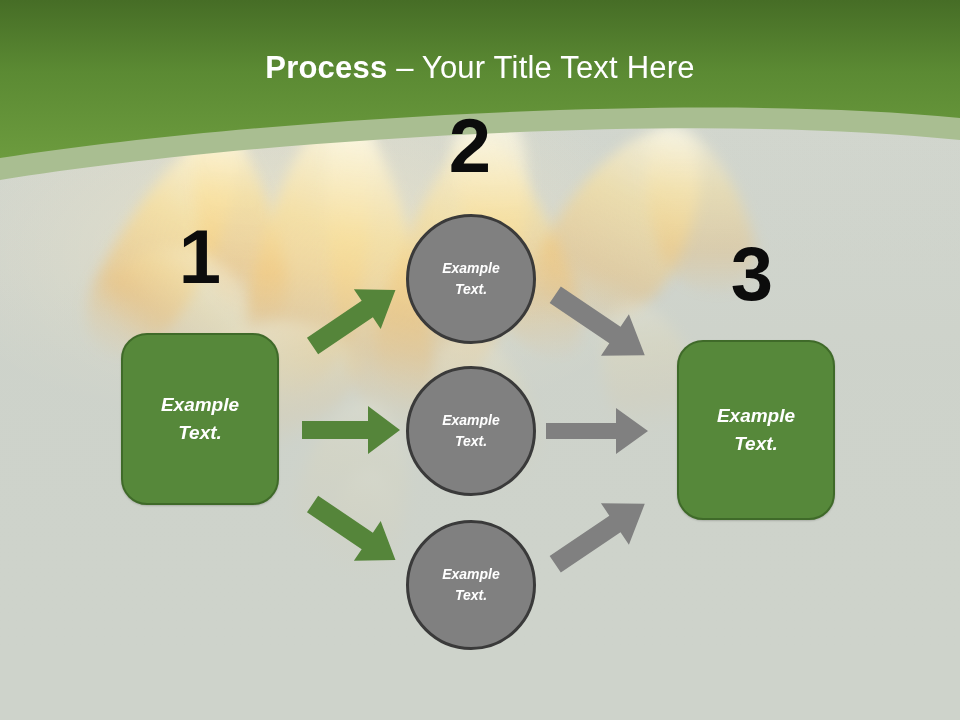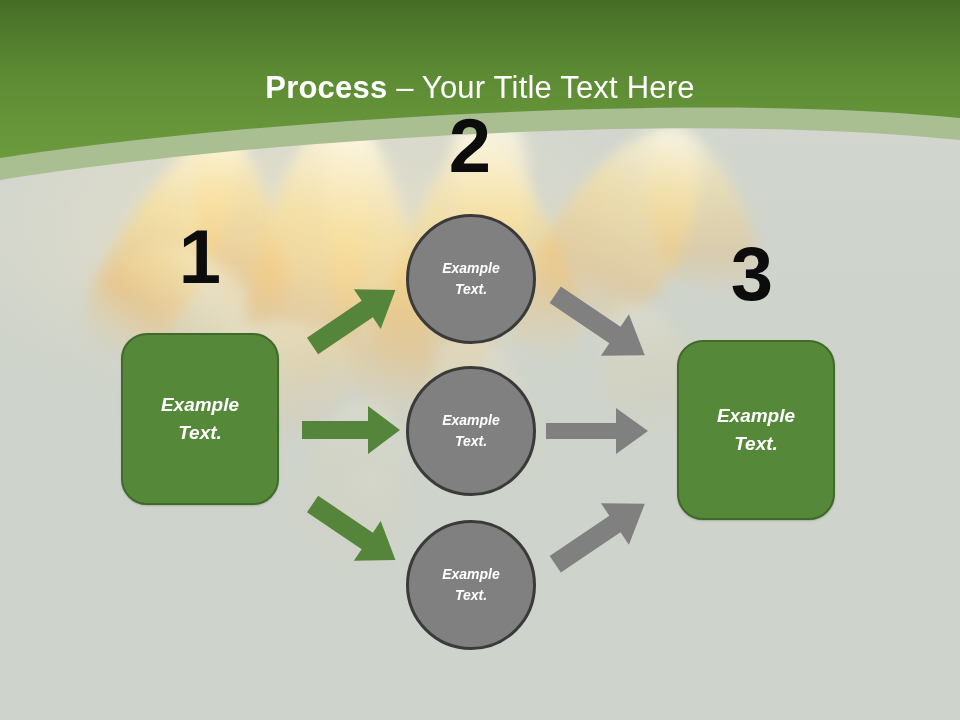--- a/index.html
+++ b/index.html
@@ -65,21 +65,20 @@
   .title {
     position: absolute;
     left: 0; top: 52px;
     width: 960px;
     text-align: center;
     color: #ffffff;
     font-size: 31px;
     line-height: 1;
     letter-spacing: 0.2px;
     white-space: nowrap;
-    margin-top: 20px;
   }
   .title .strong { font-weight: bold; }
   .title .rest   { font-weight: normal; }
 
   
   .step-num {
     position: absolute;
     color: #0c0c0c;
     font-weight: bold;
     line-height: 1;

